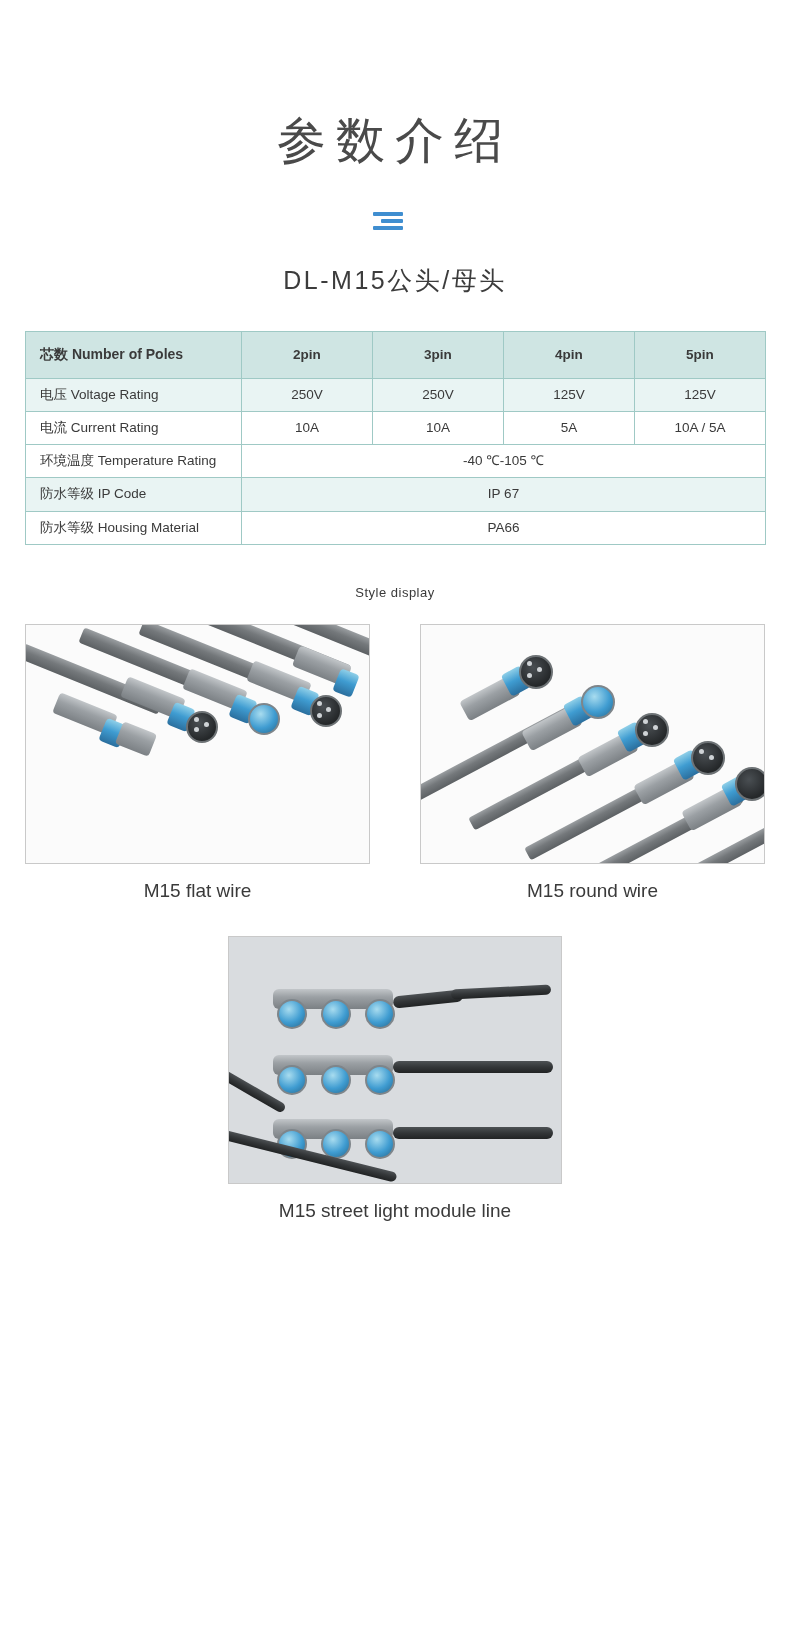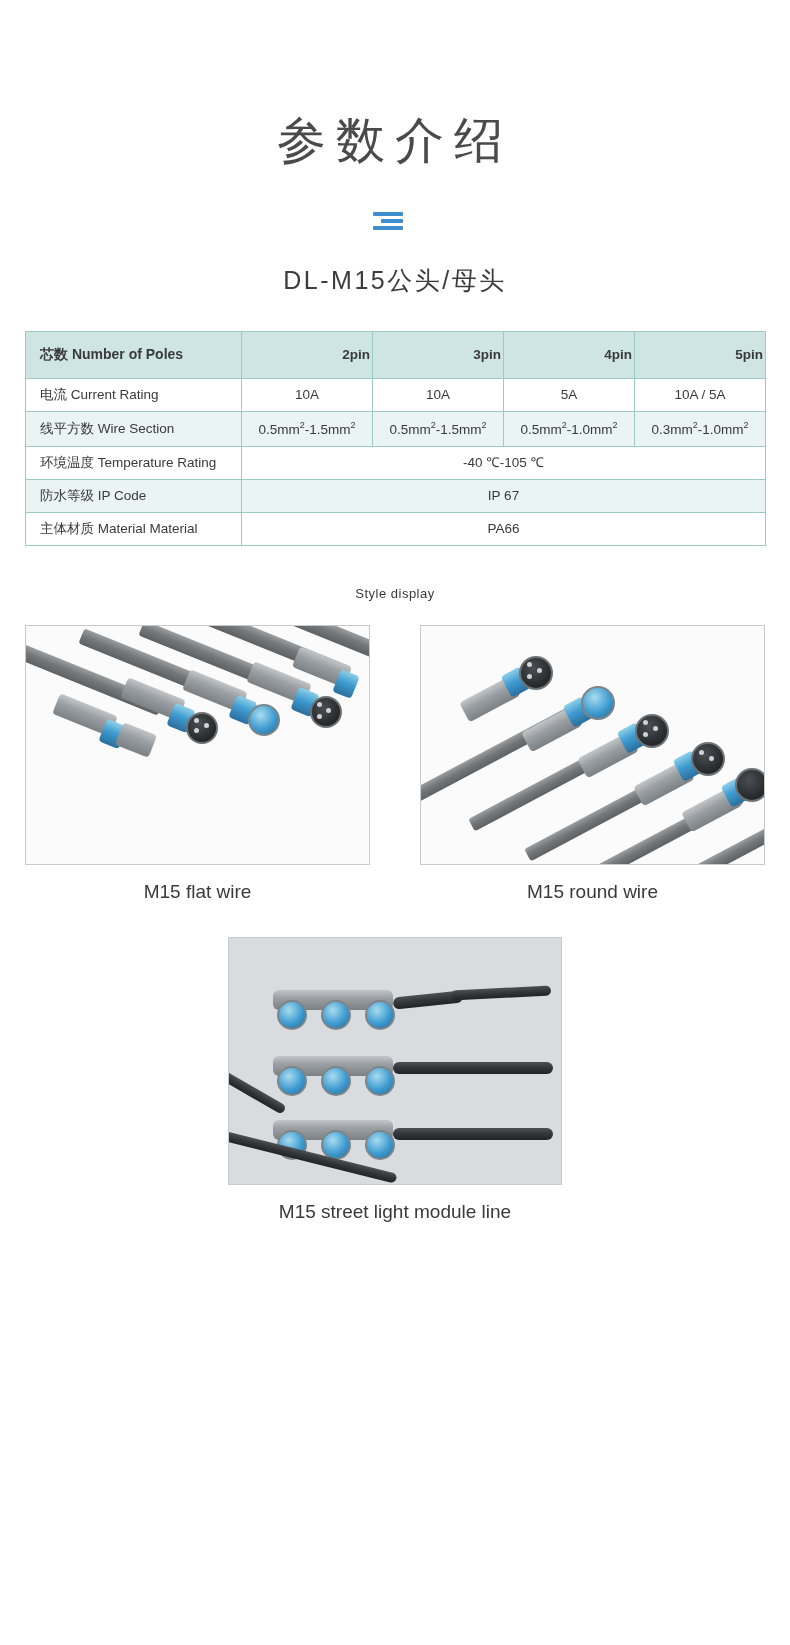--- a/index.html
+++ b/index.html
@@ -71,21 +71,21 @@
     border: 1px solid #9fc9c5;
     padding: 7px 2px;
     font-size: 13.5px;
     color: #3a3a3a;
     vertical-align: middle;
     line-height: 1.35;
   }
   table.spec thead th {
     background: #cfe5e3;
     font-weight: bold;
-    text-align: right;
+    text-align: center;
     height: 32px;
   }
   table.spec thead th.first {
     text-align: left;
     padding-left: 14px;
     font-size: 14px;
   }
   table.spec tbody tr.alt td {
     background: #e9f4f3;
   }
@@ -221,44 +221,44 @@
       <thead>
         <tr>
           <th class="first">芯数 Number of  Poles</th>
           <th>2pin</th>
           <th>3pin</th>
           <th>4pin</th>
           <th>5pin</th>
         </tr>
       </thead>
       <tbody>
+        <tr class="alt">
+          <td class="label">电压 Voltage Rating</td>
+          <td class="val">250V</td>
+          <td class="val">250V</td>
+          <td class="val">125V</td>
+          <td class="val">125V</td>
+        </tr>
         <tr>
           <td class="label">电流 Current Rating</td>
           <td class="val">10A</td>
           <td class="val">10A</td>
           <td class="val">5A</td>
           <td class="val">10A  /  5A</td>
         </tr>
-        <tr class="alt">
-          <td class="label">线平方数 Wire Section</td>
-          <td class="val">0.5mm<sup>2</sup>-1.5mm<sup>2</sup></td>
-          <td class="val">0.5mm<sup>2</sup>-1.5mm<sup>2</sup></td>
-          <td class="val">0.5mm<sup>2</sup>-1.0mm<sup>2</sup></td>
-          <td class="val">0.3mm<sup>2</sup>-1.0mm<sup>2</sup></td>
-        </tr>
         <tr>
           <td class="label">环境温度 Temperature Rating</td>
           <td class="val" colspan="4">-40 ℃-105 ℃</td>
         </tr>
         <tr class="alt">
           <td class="label">防水等级 IP Code</td>
           <td class="val" colspan="4">IP 67</td>
         </tr>
         <tr>
-          <td class="label">主体材质 Material Material</td>
+          <td class="label">防水等级 Housing Material</td>
           <td class="val" colspan="4">PA66</td>
         </tr>
       </tbody>
     </table>
   </div>
 
   <div class="style-display-title">Style display</div>
 
   <div class="photo-row">
 

